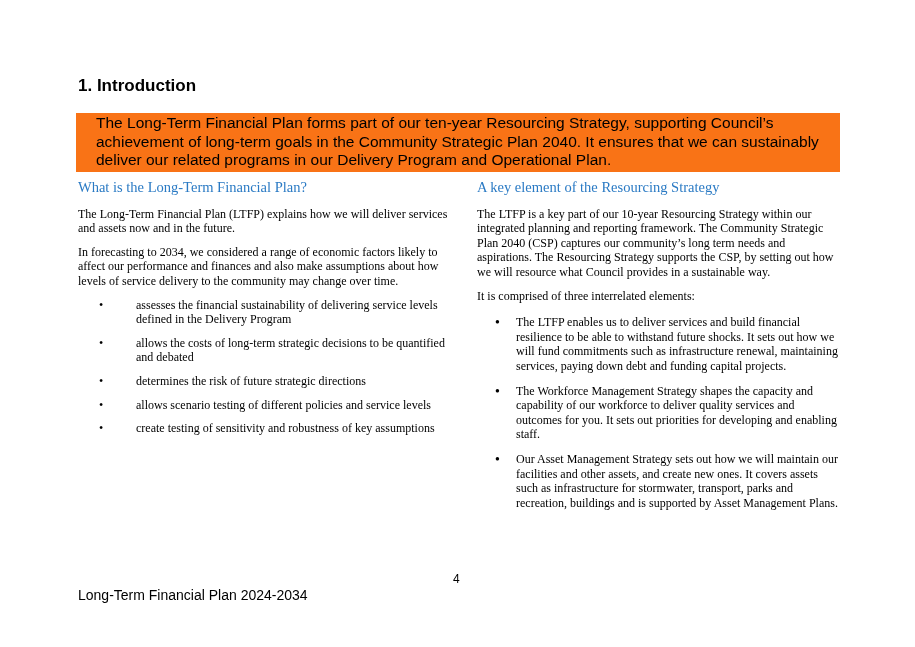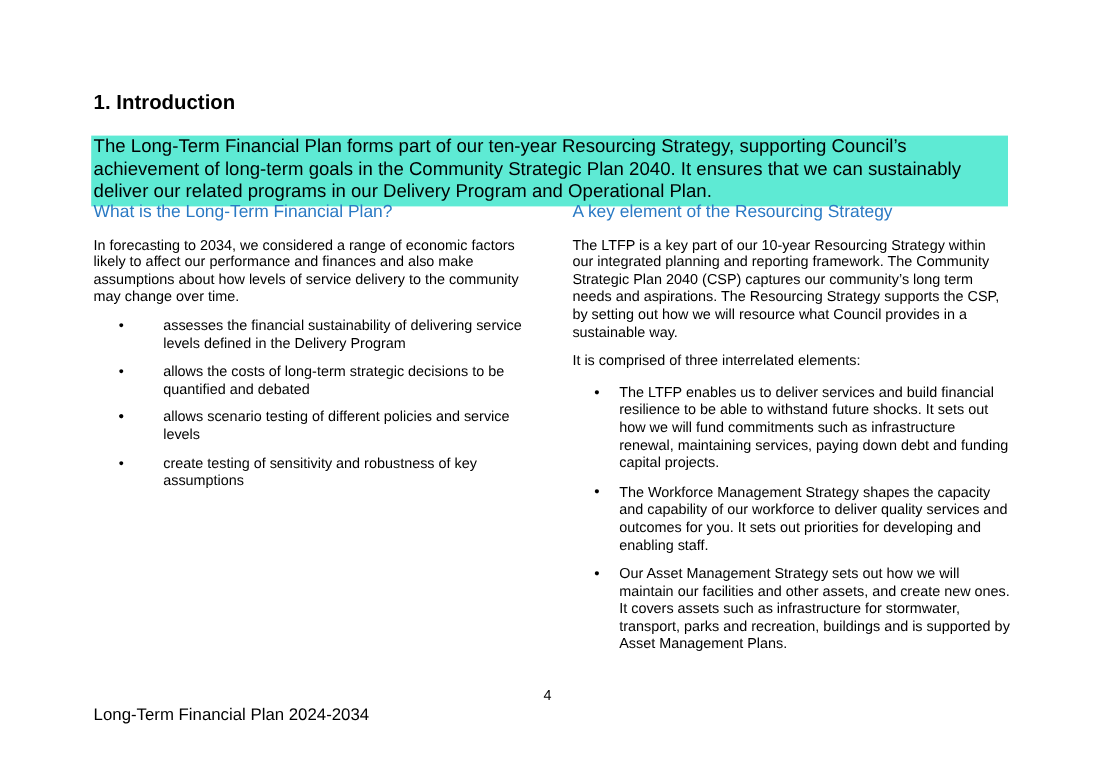--- a/index.html
+++ b/index.html
@@ -1,21 +1,21 @@
 <!DOCTYPE html>
 <html><head>
 <meta charset="utf-8">
 <style>
   html, body { margin:0; padding:0; background:#ffffff; }
   body { width:915px; height:647px; position:relative; overflow:hidden;
          font-family:"Liberation Sans", sans-serif; color:#000; }
   .h1 { position:absolute; left:78px; top:76px; font-size:17px; font-weight:bold; }
-  .intro { position:absolute; left:76px; top:113px; width:764px; background:#5eead4;
-           font-size:15.5px; line-height:18.5px; padding:1px 2px 2px 2px; box-sizing:border-box; }
-  .col { position:absolute; top:168px; width:370px; font-size:12px; line-height:14.6px; }
+  .intro { position:absolute; left:76px; top:113px; width:764px; background:#f97316;
+           font-size:15.5px; line-height:18.5px; padding:1px 2px 2px 20px; box-sizing:border-box; }
+  .col { position:absolute; top:178px; width:370px; font-size:12px; line-height:14.6px;font-family:Liberation Serif, serif; }
   .col.left { left:78px; }
   .col.right { left:477px; width:365px; }
   .h2 { color:#2a7ac4; font-size:14.5px; margin:2px 0 12px 0; }
   p { margin:0 0 9px 0; }
   ul.dots { list-style:none; margin:0 0 6px 0; padding:0; }
   ul.dots li { position:relative; padding-left:58px; margin-bottom:9px; }
   ul.dots li .b { position:absolute; left:21px; top:0; }
   ul.disc { list-style:none; margin:12px 0 0 0; padding:0; }
   ul.disc li { position:relative; padding-left:39px; margin-bottom:10px; }
   ul.disc li .b { position:absolute; left:18px; top:0; }
@@ -23,25 +23,26 @@
   .footer { position:absolute; left:78px; top:587px; font-size:14px; }
 </style>
 </head>
 <body>
 
 <div class="h1">1. Introduction</div>
 <div class="intro">The Long-Term Financial Plan forms part of our ten-year Resourcing Strategy, supporting Council’s achievement of long-term goals in the Community Strategic Plan 2040. It ensures that we can sustainably deliver our related programs in our Delivery Program and Operational Plan.</div>
 
 <div class="col left">
   <div class="h2">What is the Long-Term Financial Plan?</div>
+  <p>The Long-Term Financial Plan (LTFP) explains how we will deliver services and assets now and in the future.</p>
   <p>In forecasting to 2034, we considered a range of economic factors likely to affect our performance and finances and also make assumptions about how levels of service delivery to the community may change over time.</p>
   <ul class="dots">
     <li><span class="b">•</span><span>assesses the financial sustainability of delivering service levels defined in the Delivery Program</span></li>
     <li><span class="b">•</span><span>allows the costs of long-term strategic decisions to be quantified and debated</span></li>
-    <li><span class="b">•</span></li>
+    <li><span class="b">•</span><span>determines the risk of future strategic directions</span></li>
     <li><span class="b">•</span><span>allows scenario testing of different policies and service levels</span></li>
     <li><span class="b">•</span><span>create testing of sensitivity and robustness of key assumptions</span></li>
   </ul>
 </div>
 
 <div class="col right">
   <div class="h2">A key element of the Resourcing Strategy</div>
   <p>The LTFP is a key part of our 10-year Resourcing Strategy within our integrated planning and reporting framework.  The Community Strategic Plan 2040 (CSP) captures our community’s long term needs and aspirations. The Resourcing Strategy supports the CSP, by setting out how we will resource what Council provides in a sustainable way.</p>
   <p>It is comprised of three interrelated elements:</p>
   <ul class="disc">

